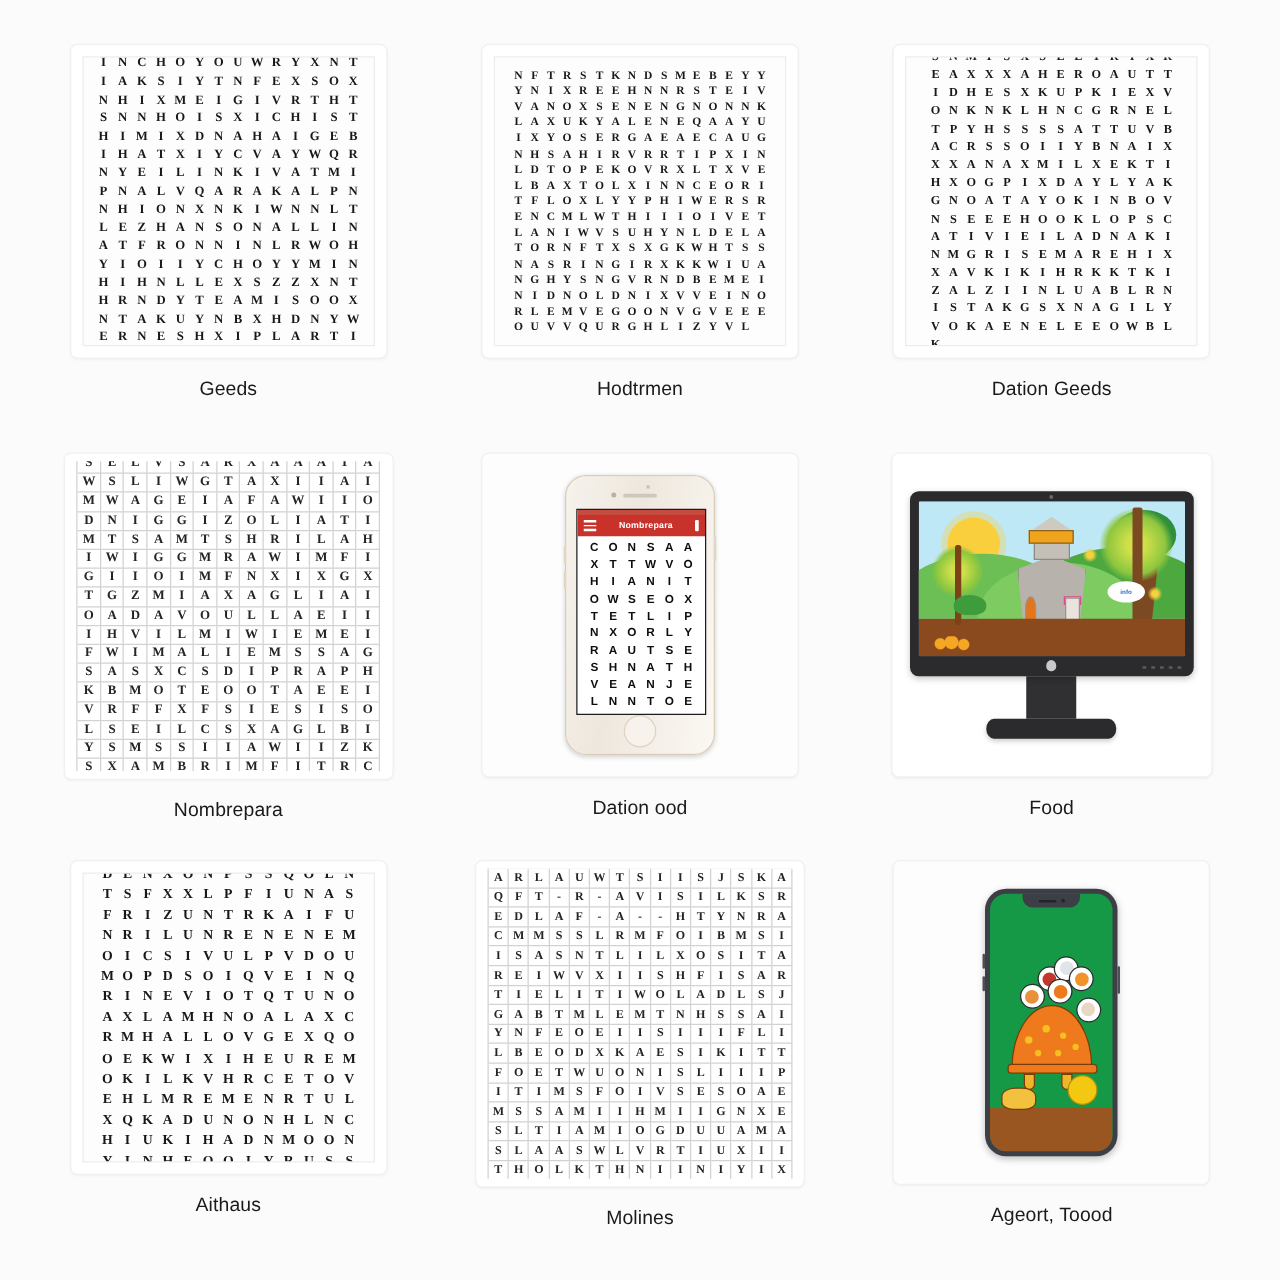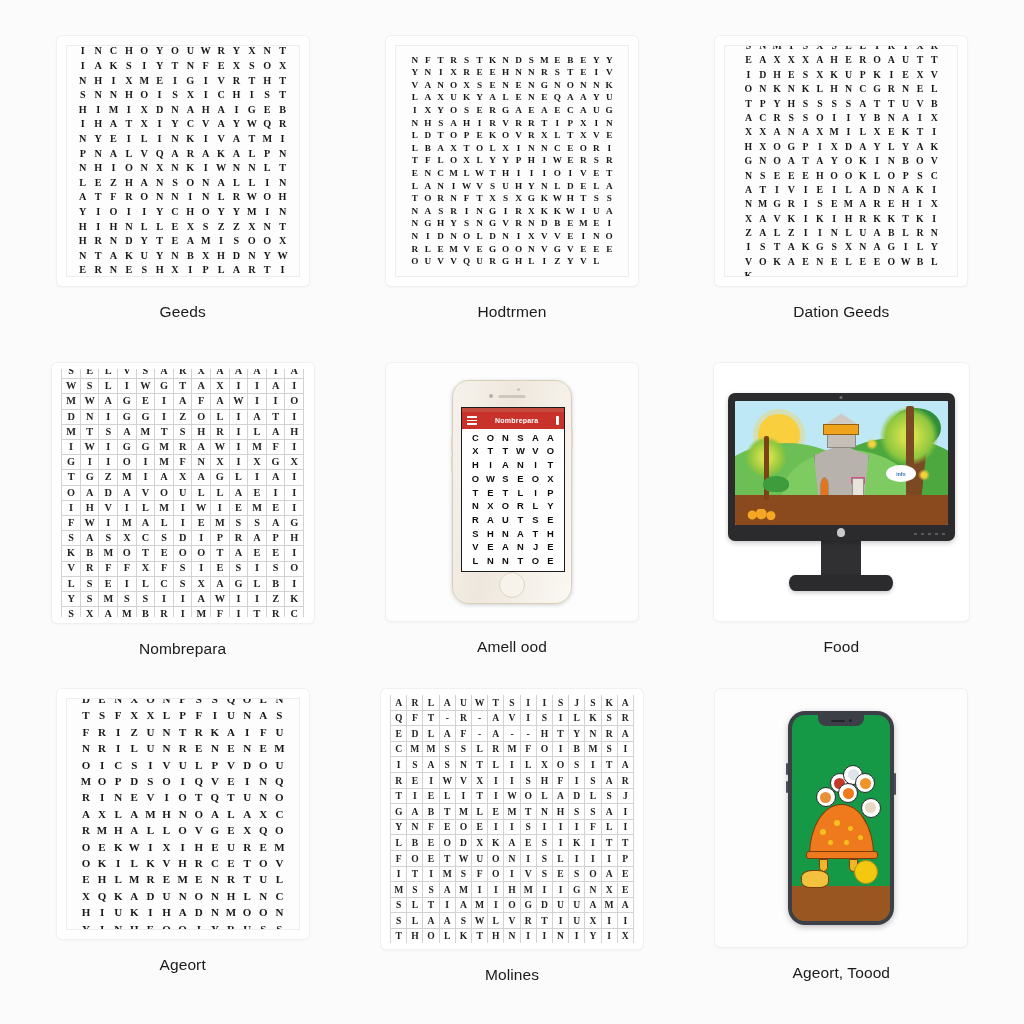--- a/index.html
+++ b/index.html
@@ -1409,21 +1409,21 @@
               <span>N</span>
               <span>N</span>
               <span>T</span>
               <span>O</span>
               <span>E</span>
             </div>
         </div>
         <span class="i6-home"></span>
       </div>
     </div>
-    <div class="caption">Amell ood</div>
+    <div class="caption">Dation ood</div>
   </div>
 
   <div class="result-tile">
     <div class="thumb-card monitor-card">
       <div class="monitor">
         <div class="mon-bezel">
           <span class="mon-webcam"></span>
           <div class="mon-screen">
             <div class="scene">
               <span class="sun"></span>
@@ -1670,21 +1670,21 @@
             <span>O</span>
             <span>I</span>
             <span>Y</span>
             <span>R</span>
             <span>U</span>
             <span>S</span>
             <span>S</span>
           </div>
       </div>
     </div>
-    <div class="caption">Ageort</div>
+    <div class="caption">Aithaus</div>
   </div>
 
   <div class="result-tile">
     <div class="thumb-card bordered-card">
       <div class="bordered-sheet">
         <div class="cell-grid grid-g">
             <span>A</span>
             <span>R</span>
             <span>L</span>
             <span>A</span>

